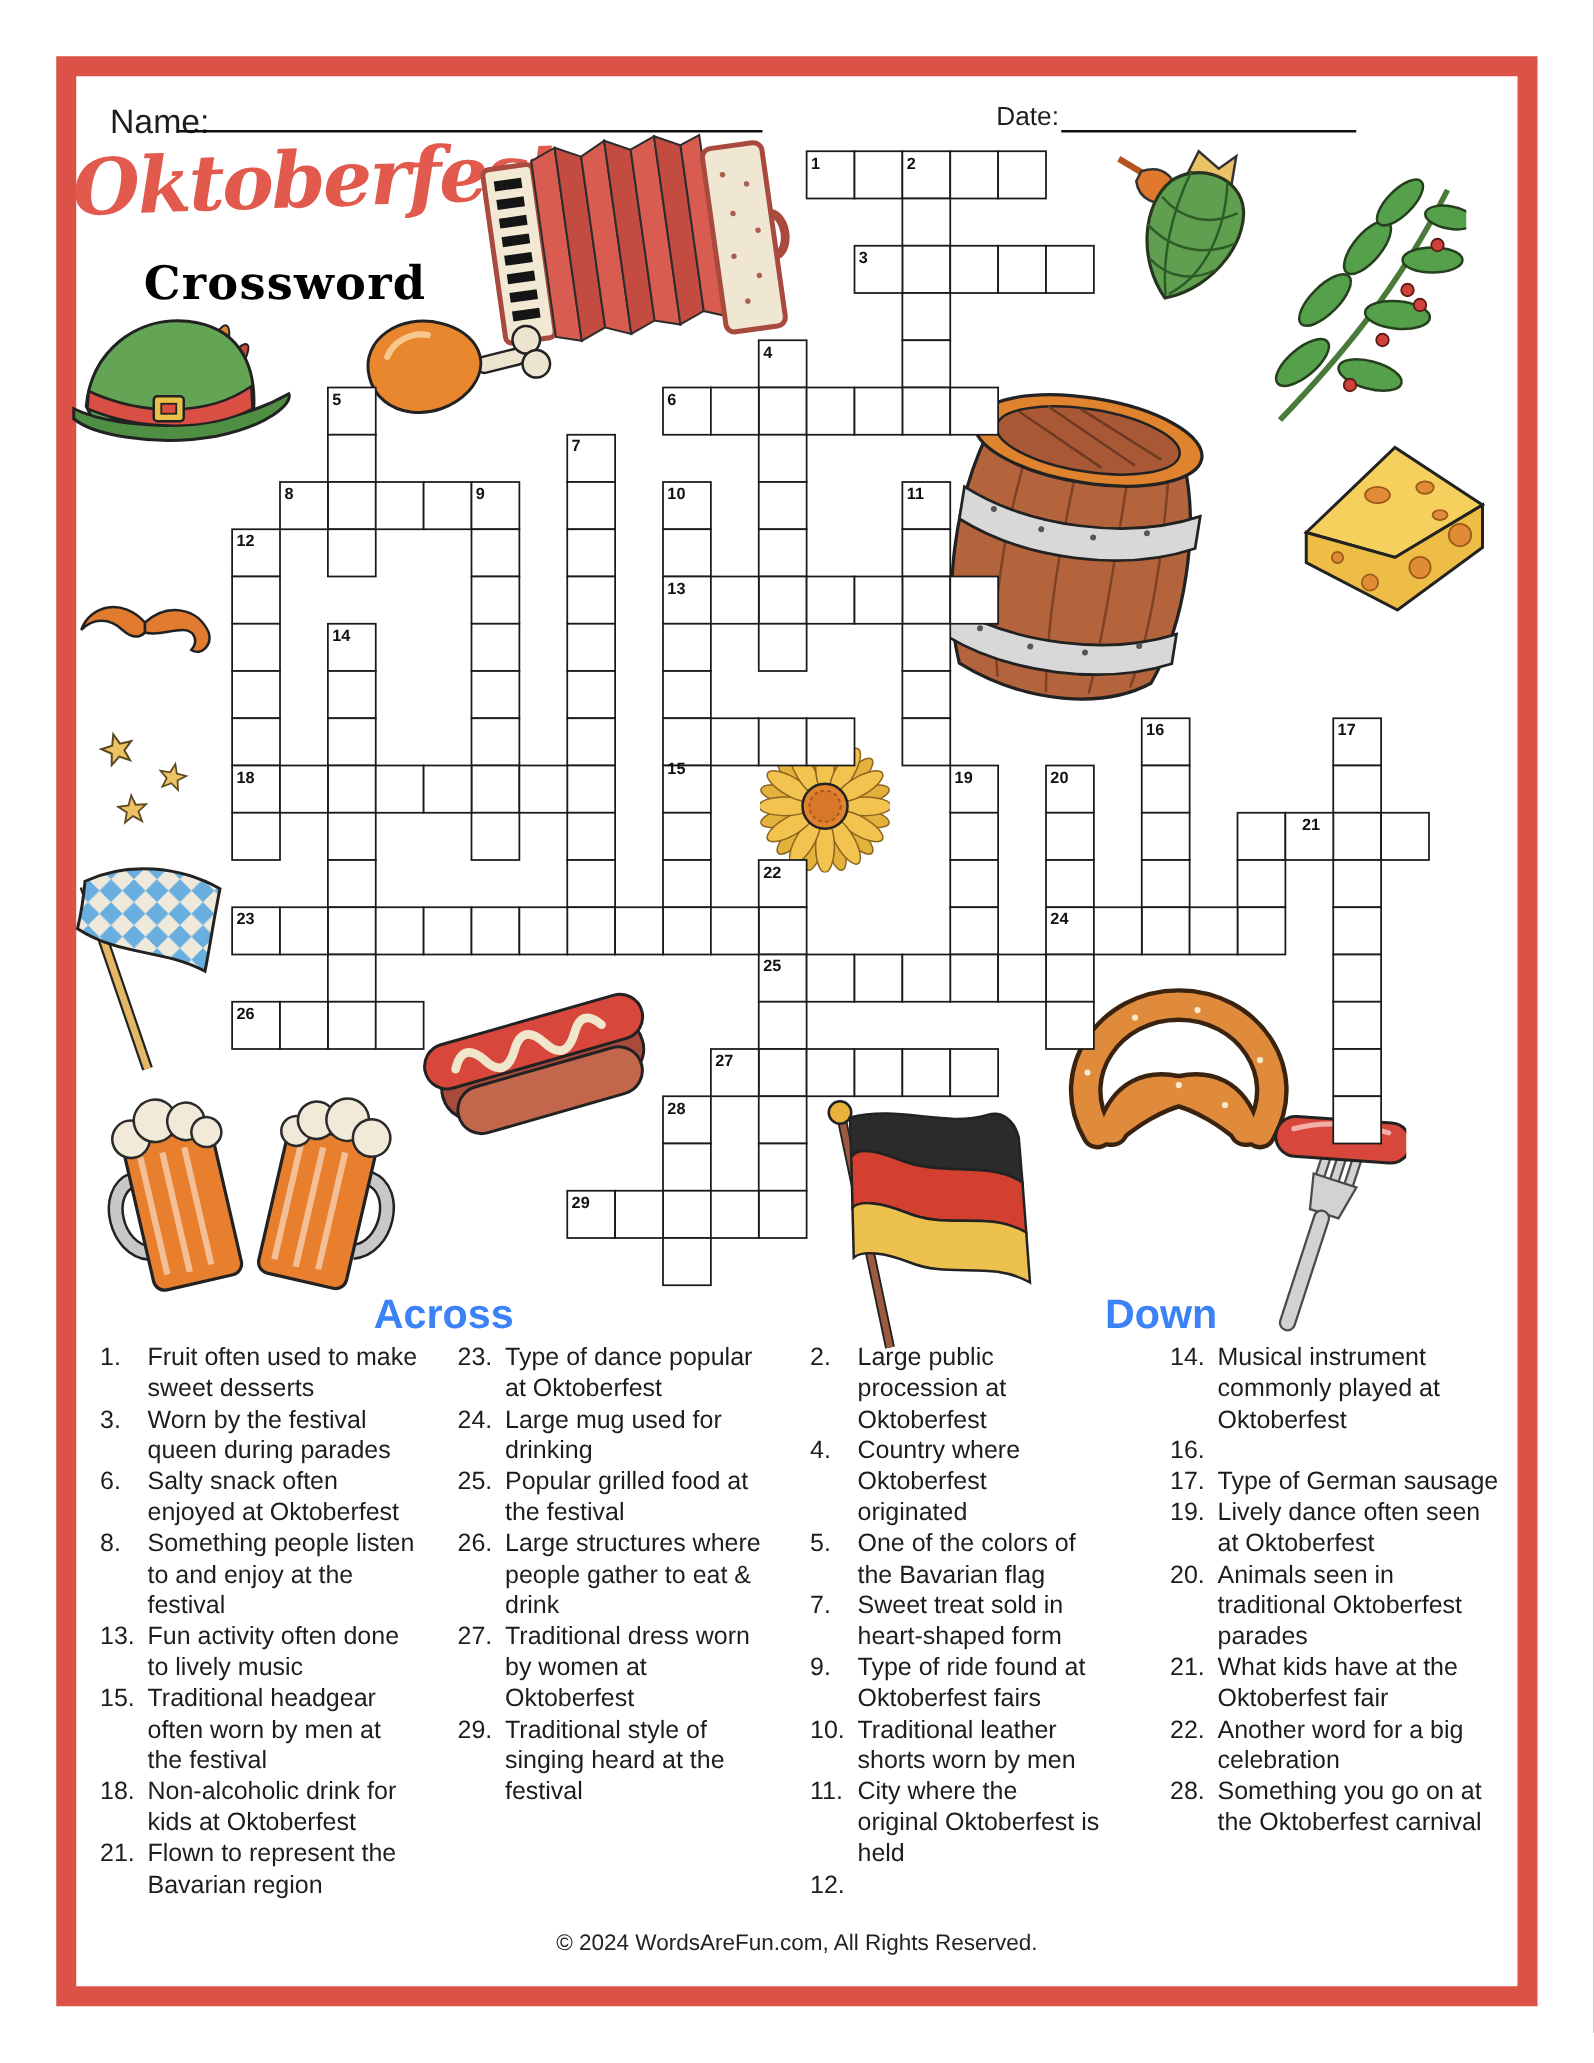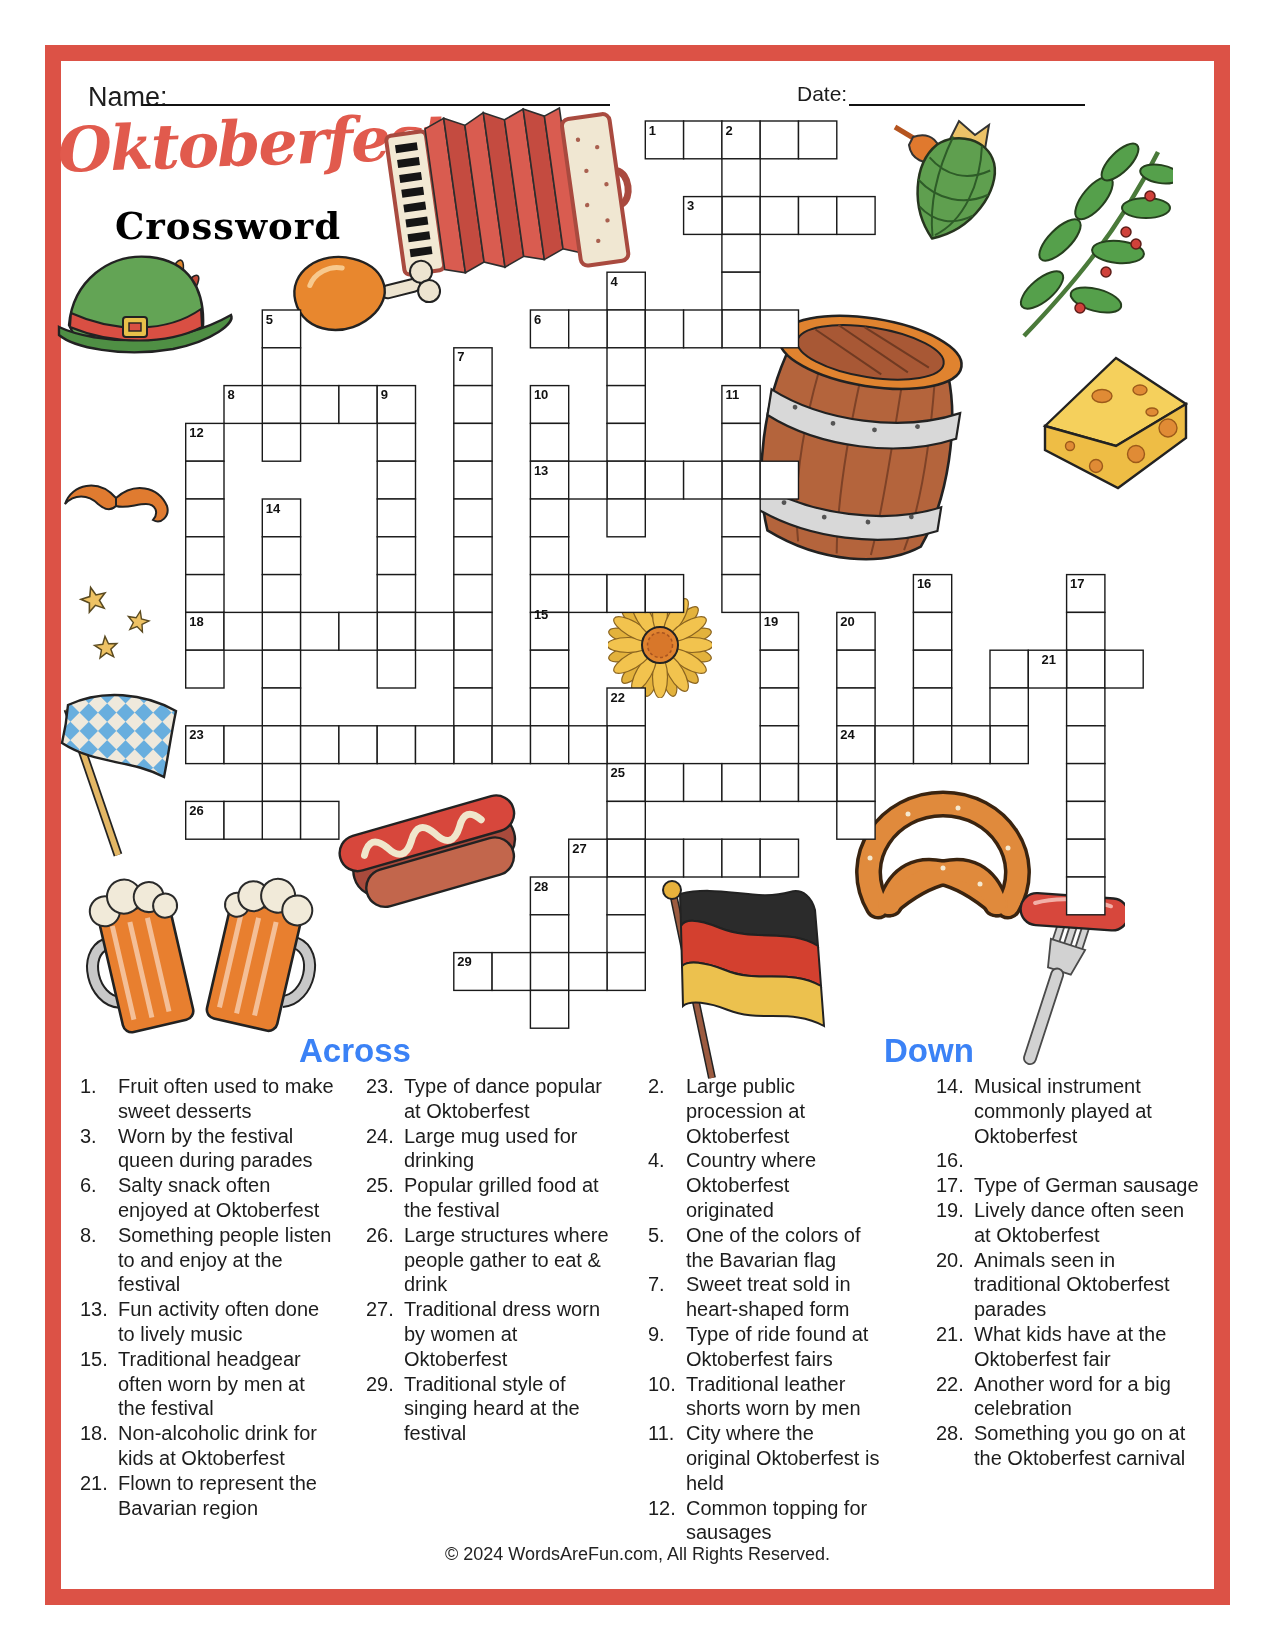--- a/index.html
+++ b/index.html
@@ -603,21 +603,20 @@
       <div class="clue">
         <span class="clue-num">10.</span>
         <span class="clue-text">Traditional leather shorts worn by men</span>
       </div>
       <div class="clue">
         <span class="clue-num">11.</span>
         <span class="clue-text">City where the original Oktoberfest is held</span>
       </div>
       <div class="clue">
         <span class="clue-num">12.</span>
-        <span class="clue-text">Common topping for sausages</span>
       </div>
     </div>
   <div class="clue-col" id="down-col2">
       <div class="clue">
         <span class="clue-num">14.</span>
         <span class="clue-text">Musical instrument commonly played at Oktoberfest</span>
       </div>
       <div class="clue">
         <span class="clue-num">16.</span>
       </div>

